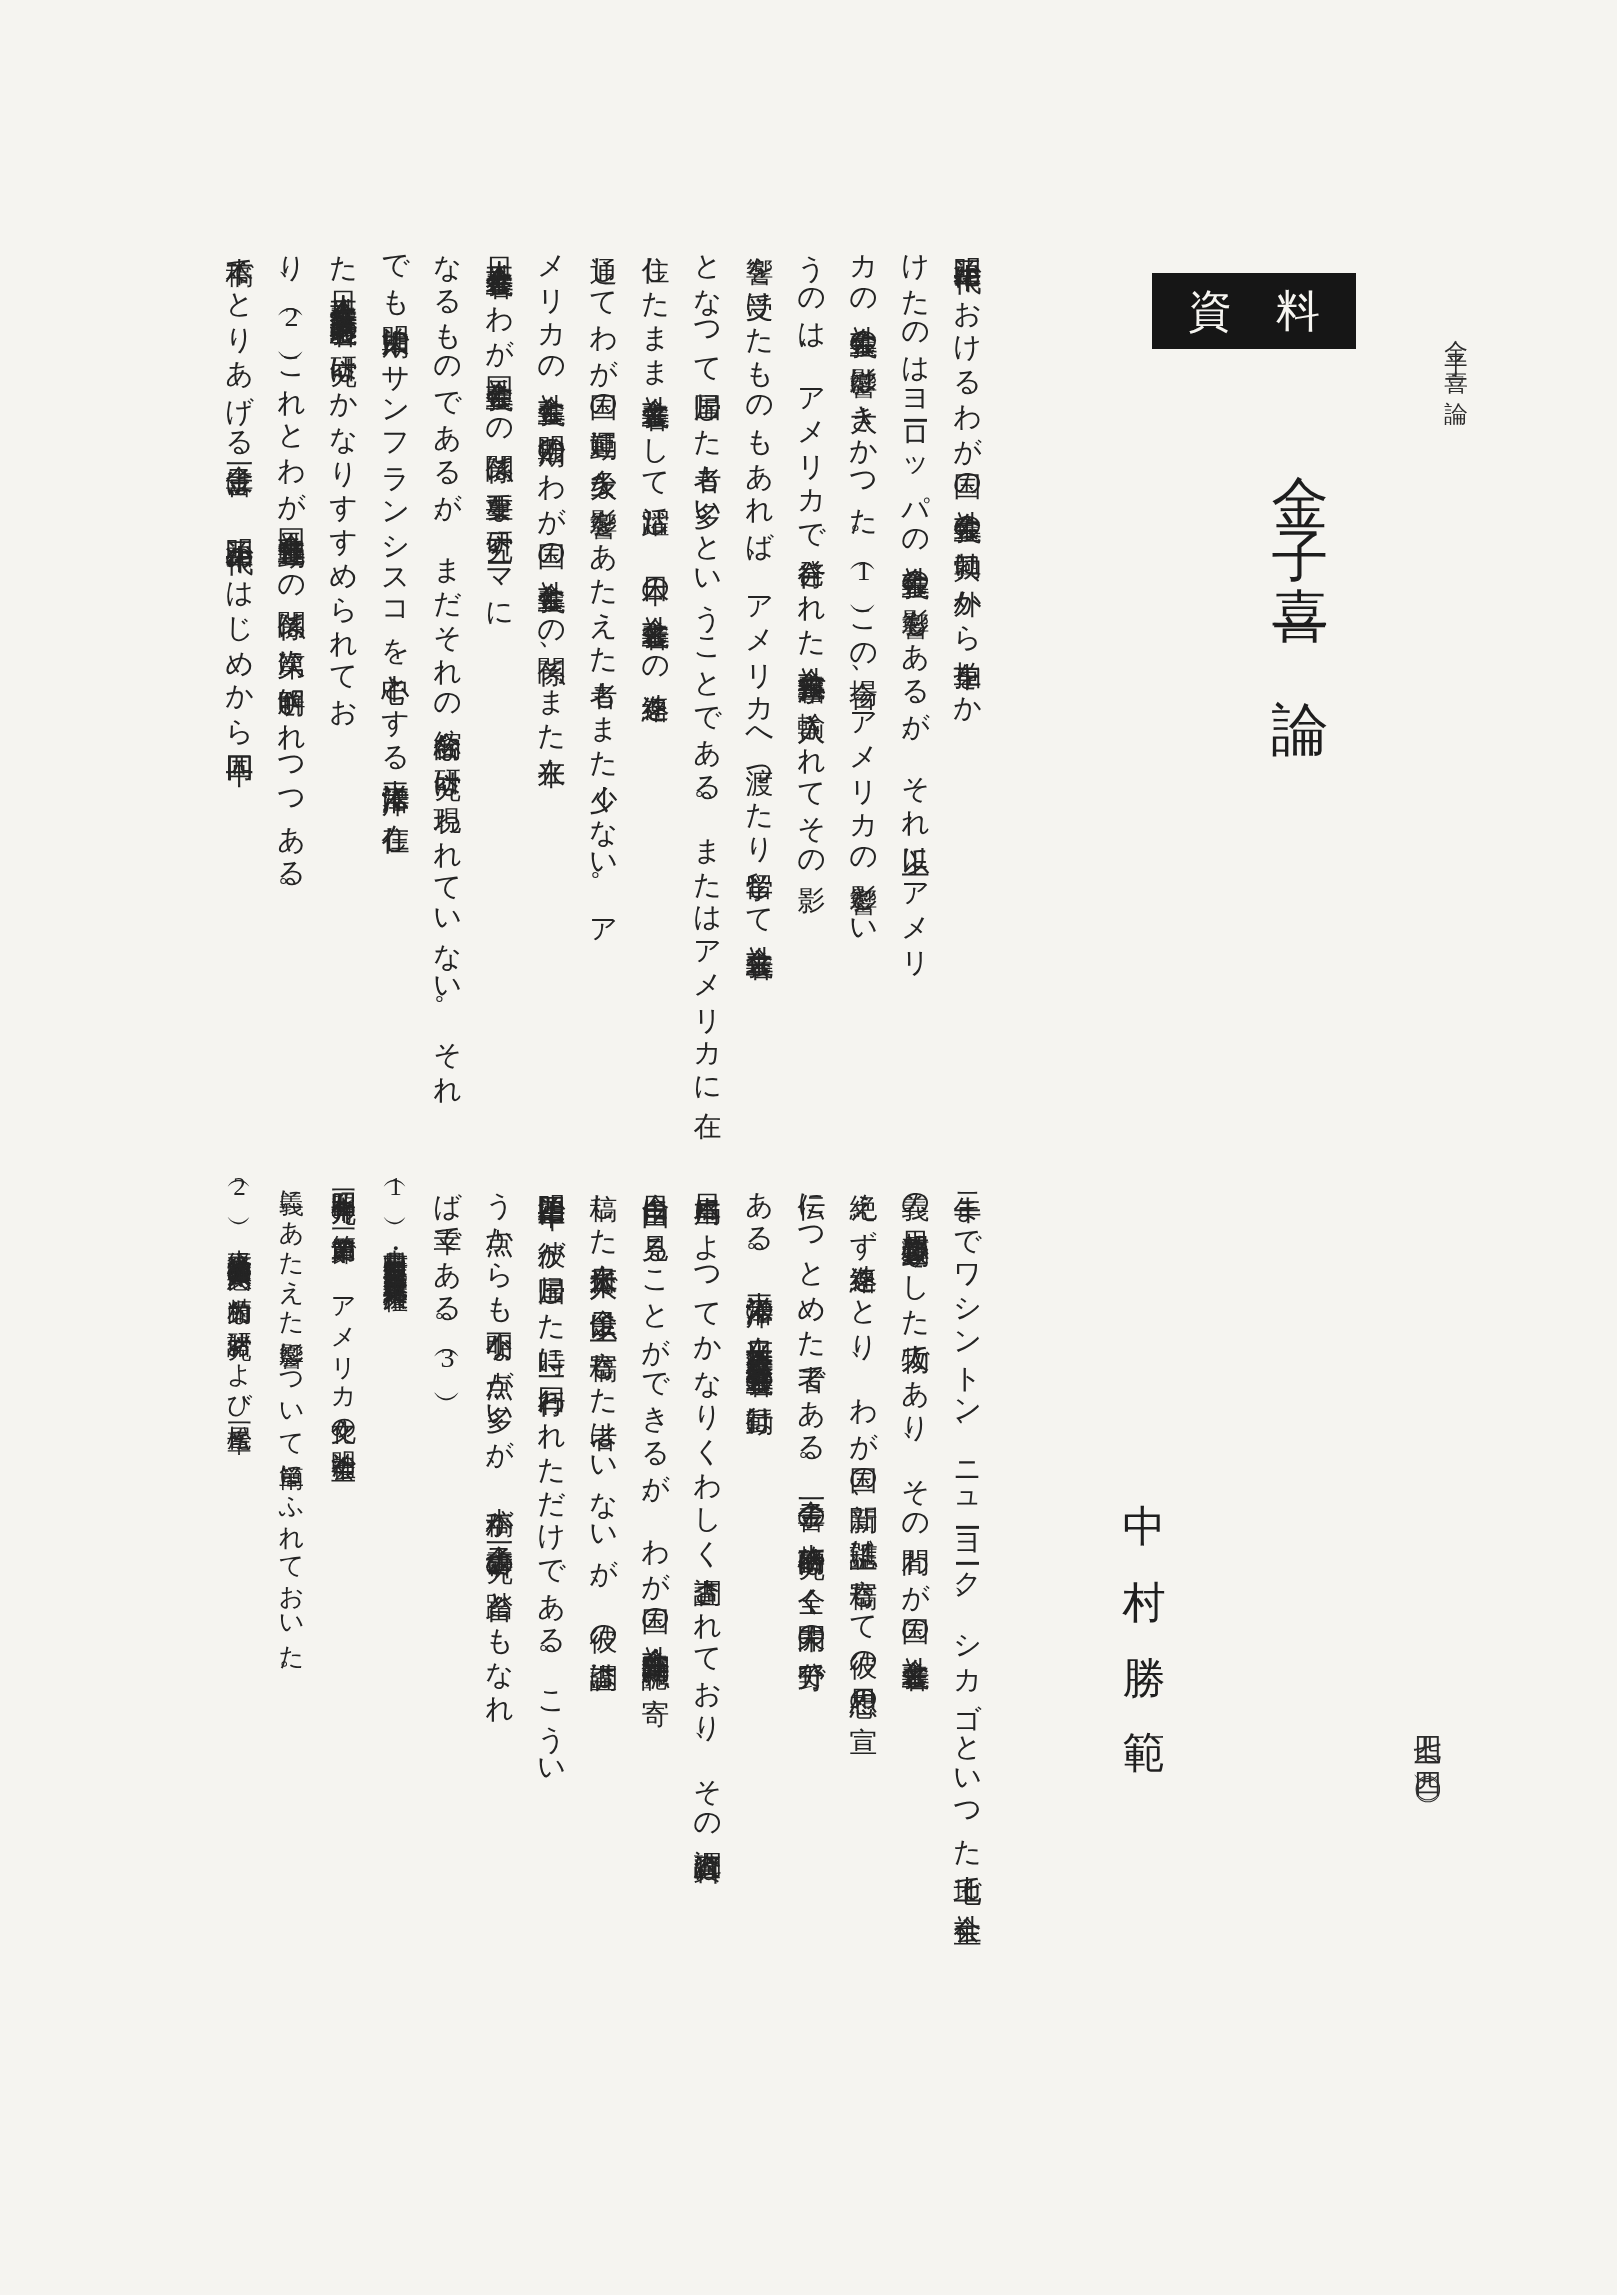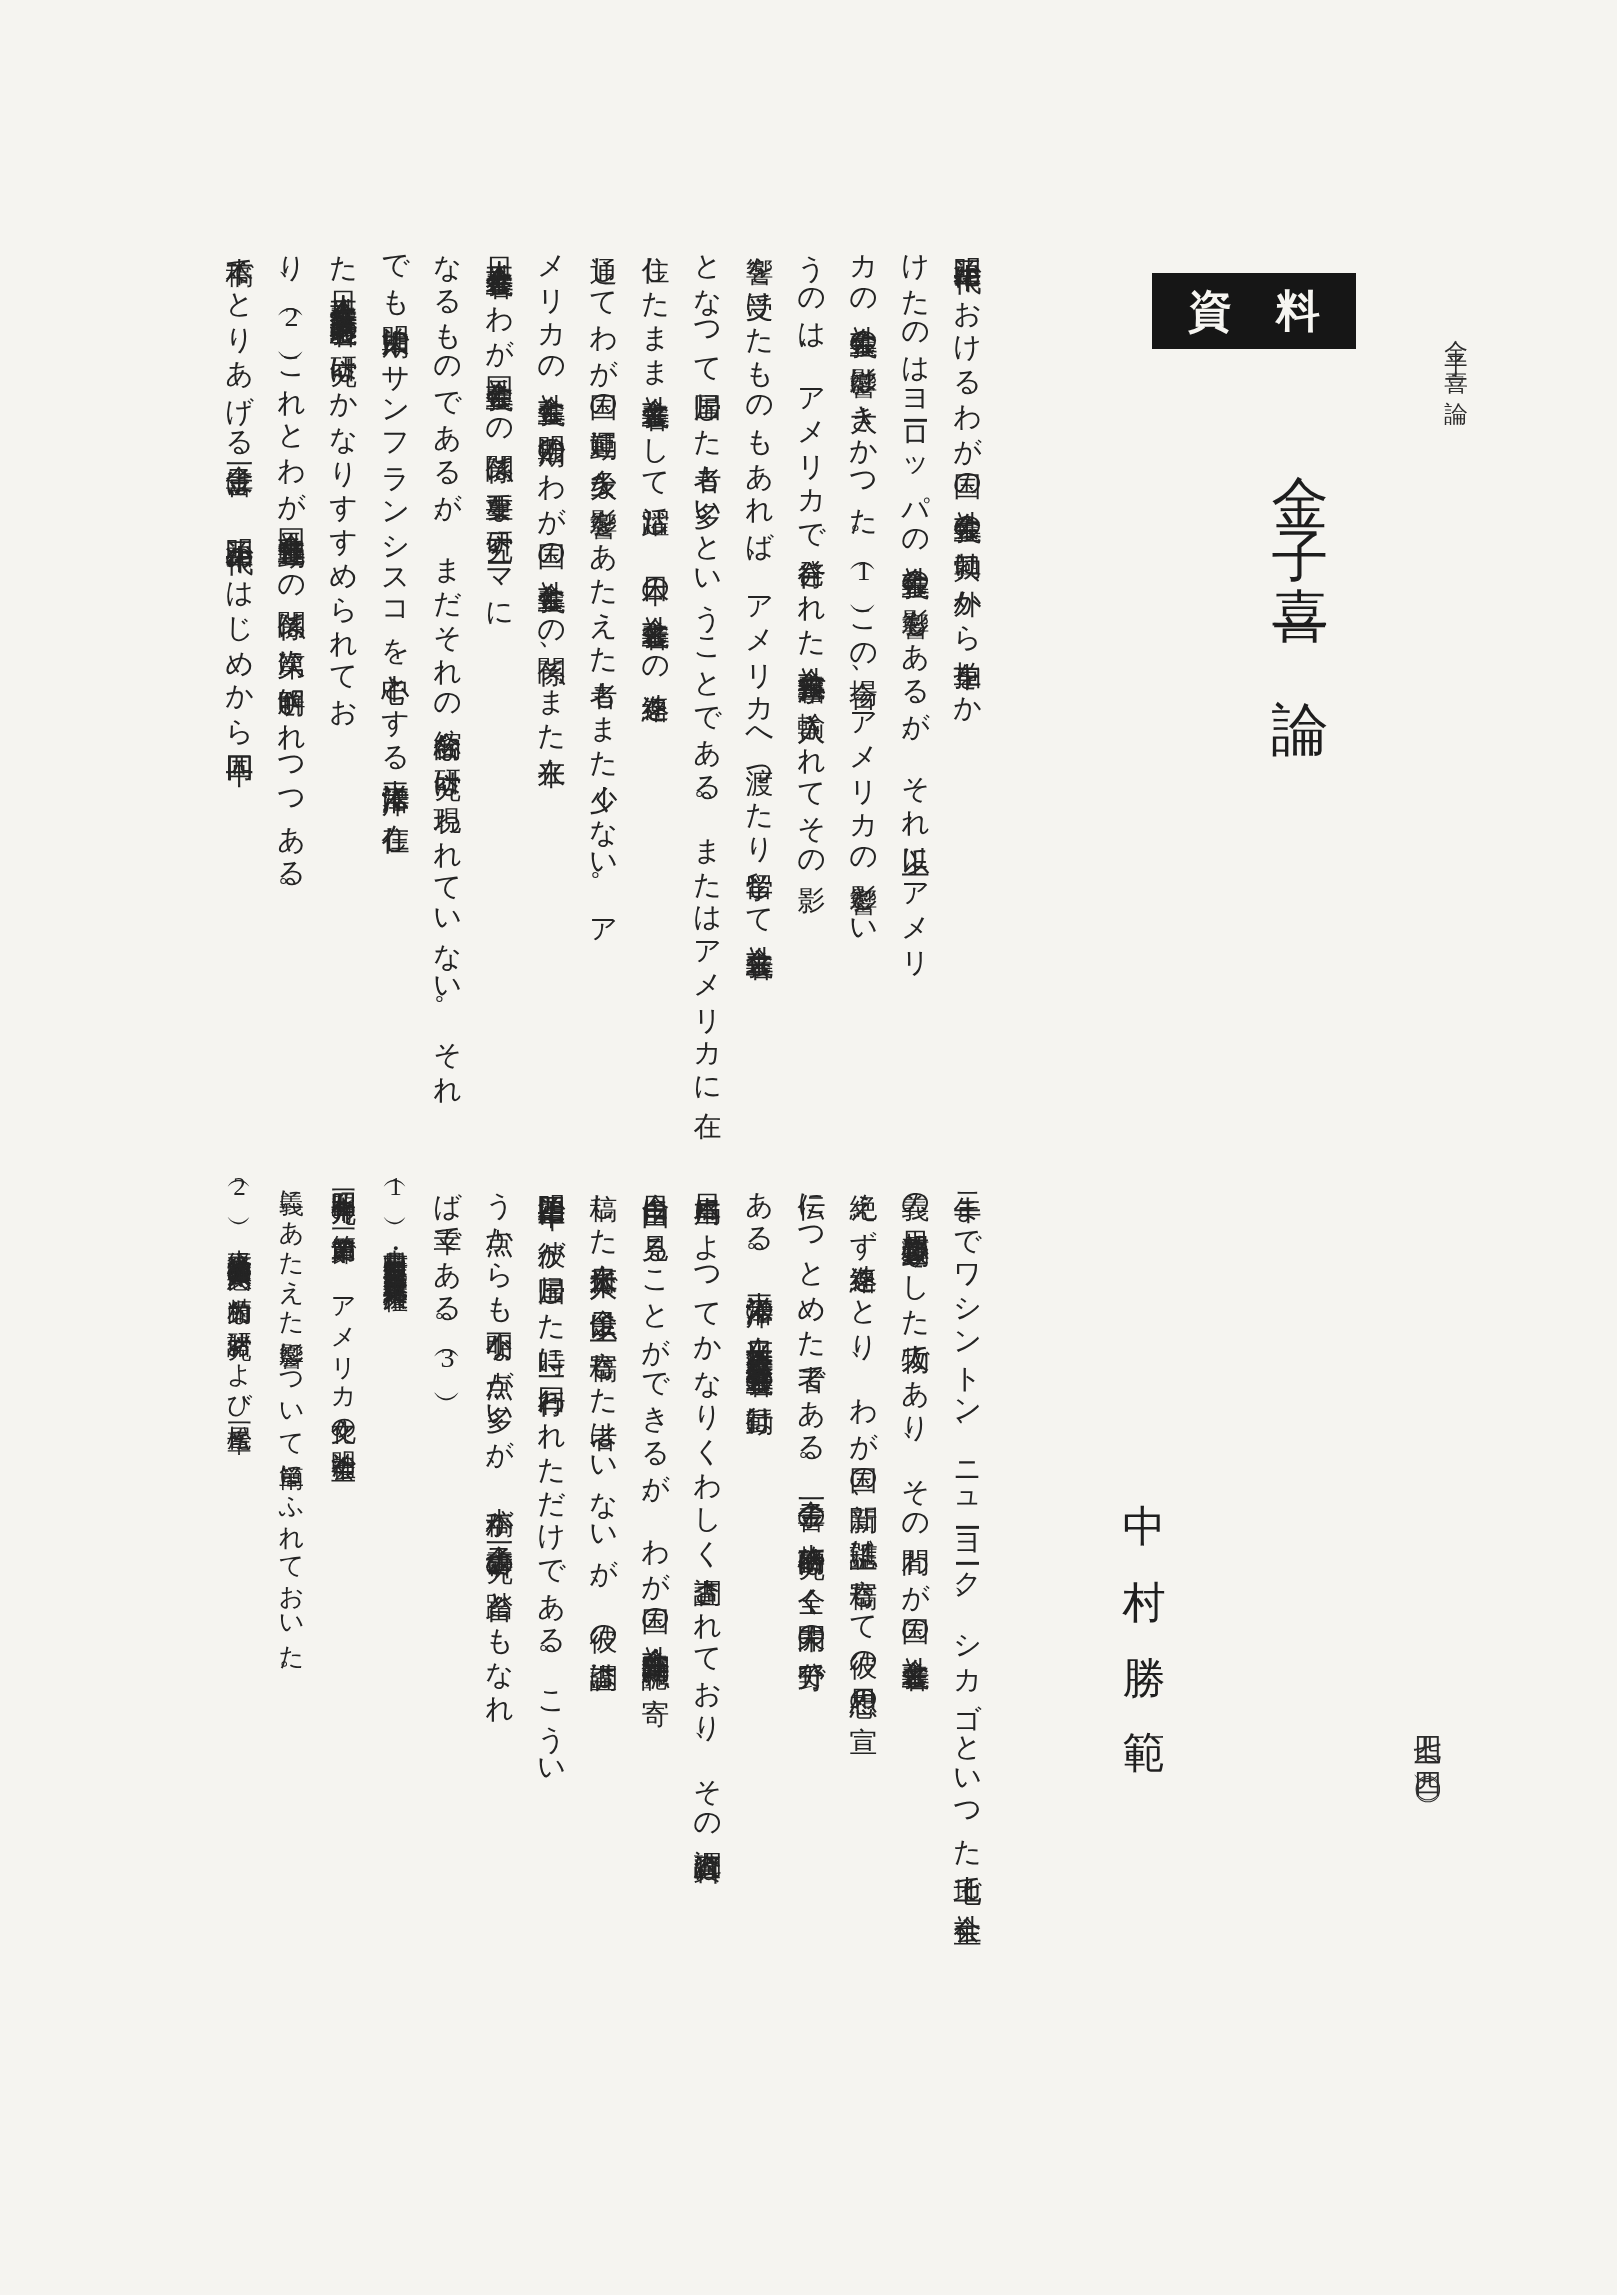--- a/index.html
+++ b/index.html
@@ -36,21 +36,21 @@
     left: 1152px;
     top: 273px;
     width: 204px;
     height: 76px;
     background: #161616;
     color: #f6f5f1;
     display: flex;
     align-items: center;
     justify-content: center;
     font-size: 44px;
-    font-weight: bold;
+    font-weight: normal;
   }
   
   .article-title {
     position: absolute;
     left: 1261px;
     top: 430px;
     font-size: 57px;
     letter-spacing: 56px;
     color: #1d1d1d;
   }

